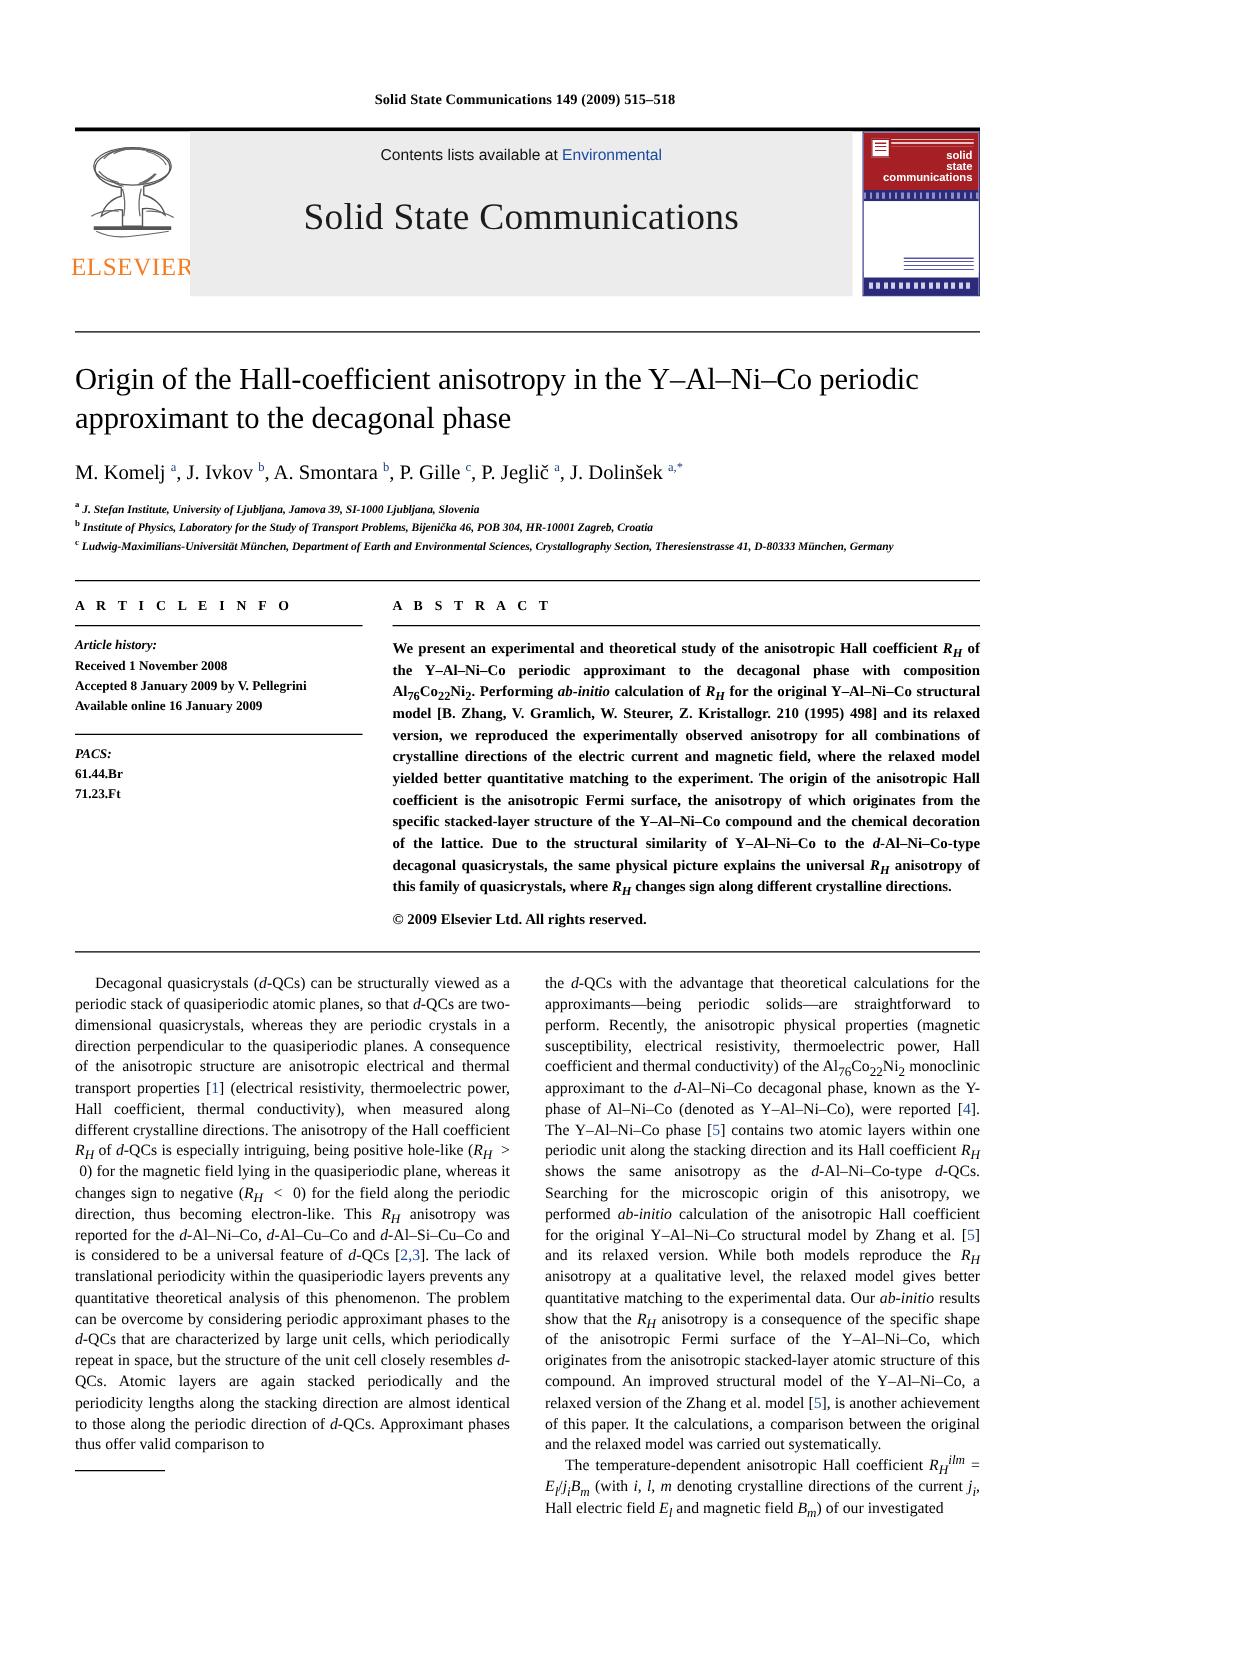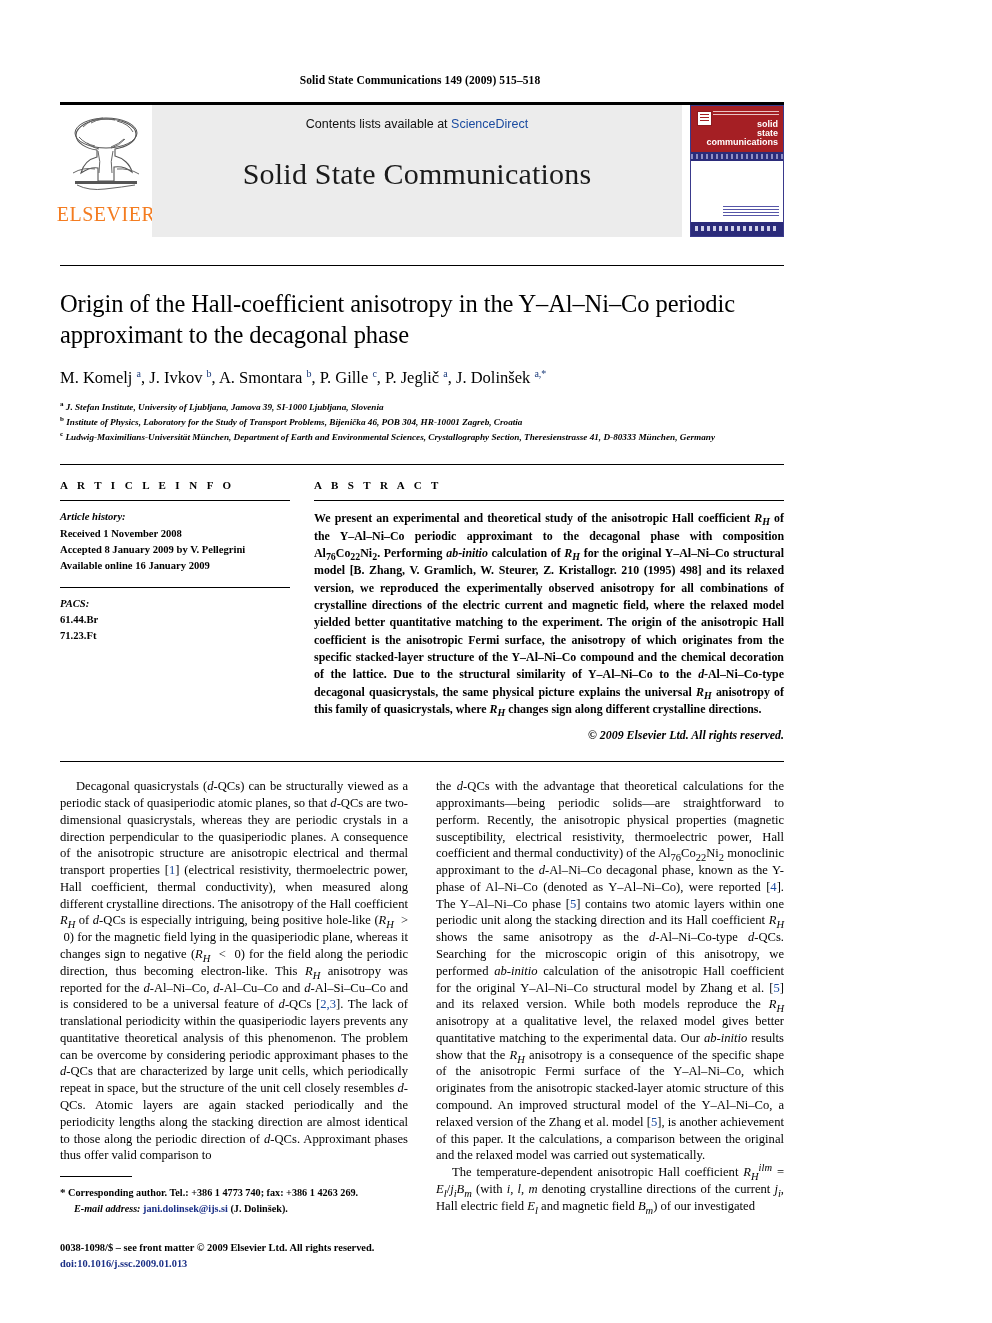--- a/index.html
+++ b/index.html
@@ -216,24 +216,22 @@
   .abs-text {
     margin-top: 9px;
     font-size: 11.9px;
     line-height: 1.455;
     text-align: justify;
     font-weight: bold;
     font-family: "Liberation Serif", serif;
   }
   .abs-copy {
     margin-top: 10px;
-    text-align: right;
     font-size: 11.9px;
     font-weight: bold;
-    font-style: italic;
   }
   .abs-text i, .abs-copy i { font-style: italic; }
 
   .body-rule { margin: 18px 56px 0 60px; border-top: 1px solid #000; }
 
   
   .body {
     margin: 16px 56px 0 60px;
     display: flex;
     gap: 28px;
@@ -302,21 +300,21 @@
           <path d="M6 62 q10 -6 22 -4 M50 58 q12 -1 22 5" fill="none" stroke="#666" stroke-width="1"></path>
         </g>
         <rect x="8" y="70" width="62" height="3" fill="#555"></rect>
         <path d="M10 74 q12 6 28 4 q18 -2 30 -4" fill="none" stroke="#666" stroke-width="1"></path>
       </svg>
       <div class="elsevier-word">ELSEVIER</div>
     </div>
 
     <div class="journal-band">
       <div class="contents-line">
-        <span>Contents lists available at </span><span class="sd">ScienceDirect</span>
+        <span>Contents lists available at </span><span class="sd">Environmental</span>
       </div>
       <div class="journal-title">Solid State Communications</div>
     </div>
 
     <div class="cover-thumb">
       <div class="cov-red"></div>
       <div class="cov-box"></div>
       <div class="cov-topline"></div>
       <div class="cov-word cov-w1">solid</div>
       <div class="cov-word cov-w2">state</div>
@@ -380,27 +378,16 @@
       <p class="indent">Decagonal quasicrystals (<i>d</i>-QCs) can be structurally viewed as a periodic stack of quasiperiodic atomic planes, so that <i>d</i>-QCs are two-dimensional quasicrystals, whereas they are periodic crystals in a direction perpendicular to the quasiperiodic planes. A consequence of the anisotropic structure are anisotropic electrical and thermal transport properties [<span class="ref">1</span>] (electrical resistivity, thermoelectric power, Hall coefficient, thermal conductivity), when measured along different crystalline directions. The anisotropy of the Hall coefficient <i>R<sub>H</sub></i> of <i>d</i>-QCs is especially intriguing, being positive hole-like (<i>R<sub>H</sub></i> &nbsp;&gt; &nbsp;0) for the magnetic field lying in the quasiperiodic plane, whereas it changes sign to negative (<i>R<sub>H</sub></i> &nbsp;&lt; &nbsp;0) for the field along the periodic direction, thus becoming electron-like. This <i>R<sub>H</sub></i> anisotropy was reported for the <i>d</i>-Al–Ni–Co, <i>d</i>-Al–Cu–Co and <i>d</i>-Al–Si–Cu–Co and is considered to be a universal feature of <i>d</i>-QCs [<span class="ref">2,3</span>]. The lack of translational periodicity within the quasiperiodic layers prevents any quantitative theoretical analysis of this phenomenon. The problem can be overcome by considering periodic approximant phases to the <i>d</i>-QCs that are characterized by large unit cells, which periodically repeat in space, but the structure of the unit cell closely resembles <i>d</i>-QCs. Atomic layers are again stacked periodically and the periodicity lengths along the stacking direction are almost identical to those along the periodic direction of <i>d</i>-QCs. Approximant phases thus offer valid comparison to</p>
     </div>
     <div class="bcol">
       <p>the <i>d</i>-QCs with the advantage that theoretical calculations for the approximants—being periodic solids—are straightforward to perform. Recently, the anisotropic physical properties (magnetic susceptibility, electrical resistivity, thermoelectric power, Hall coefficient and thermal conductivity) of the Al<sub>76</sub>Co<sub>22</sub>Ni<sub>2</sub> monoclinic approximant to the <i>d</i>-Al–Ni–Co decagonal phase, known as the Y-phase of Al–Ni–Co (denoted as Y–Al–Ni–Co), were reported [<span class="ref">4</span>]. The Y–Al–Ni–Co phase [<span class="ref">5</span>] contains two atomic layers within one periodic unit along the stacking direction and its Hall coefficient <i>R<sub>H</sub></i> shows the same anisotropy as the <i>d</i>-Al–Ni–Co-type <i>d</i>-QCs. Searching for the microscopic origin of this anisotropy, we performed <i>ab-initio</i> calculation of the anisotropic Hall coefficient for the original Y–Al–Ni–Co structural model by Zhang et al. [<span class="ref">5</span>] and its relaxed version. While both models reproduce the <i>R<sub>H</sub></i> anisotropy at a qualitative level, the relaxed model gives better quantitative matching to the experimental data. Our <i>ab-initio</i> results show that the <i>R<sub>H</sub></i> anisotropy is a consequence of the specific shape of the anisotropic Fermi surface of the Y–Al–Ni–Co, which originates from the anisotropic stacked-layer atomic structure of this compound. An improved structural model of the Y–Al–Ni–Co, a relaxed version of the Zhang et al. model [<span class="ref">5</span>], is another achievement of this paper. It the calculations, a comparison between the original and the relaxed model was carried out systematically.</p>
       <p class="indent">The temperature-dependent anisotropic Hall coefficient <i>R<sub>H</sub><sup>ilm</sup></i> = <i>E<sub>l</sub></i>/<i>j<sub>i</sub>B<sub>m</sub></i> (with <i>i</i>, <i>l</i>, <i>m</i> denoting crystalline directions of the current <i>j<sub>i</sub></i>, Hall electric field <i>E<sub>l</sub></i> and magnetic field <i>B<sub>m</sub></i>) of our investigated</p>
     </div>
   </div>
 
   <div class="footnote">
     <div class="fn-rule"></div>
-    <div class="fn-text">
-      <span class="star">*</span>
-      <span>Corresponding author. Tel.: +386 1 4773 740; fax: +386 1 4263 269.</span><br>
-      <span class="em">E-mail address:</span>
-      <span class="fn-mail">jani.dolinsek@ijs.si</span>
-      <span>(J. Dolinšek).</span>
-    </div>
-  </div>
-
-  <div class="imprint">
-    <div>0038-1098/$ – see front matter © 2009 Elsevier Ltd. All rights reserved.</div>
-    <div class="doi">doi:10.1016/j.ssc.2009.01.013</div>
-  </div>
+  </div>
+
 
 </div>
 
 </body></html>

